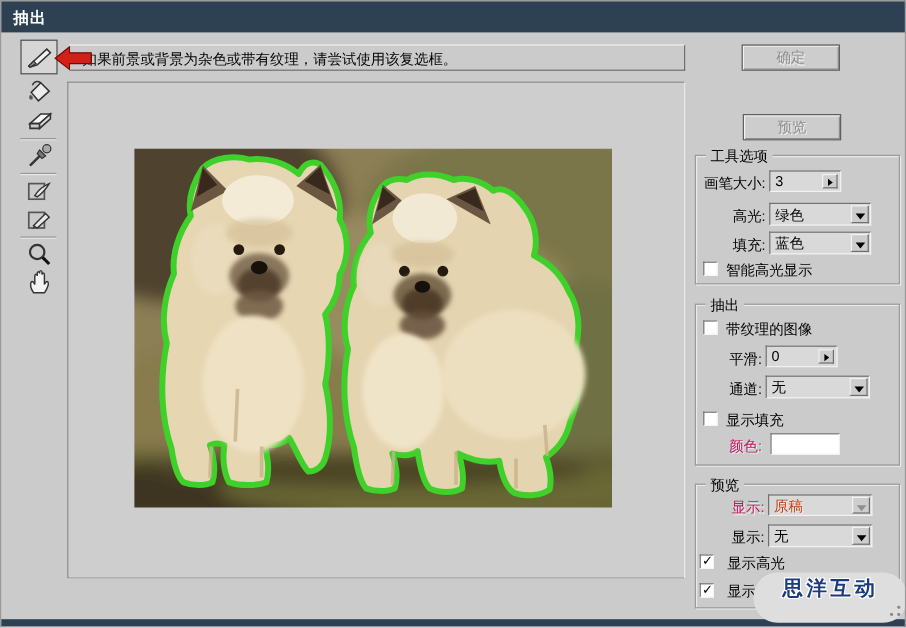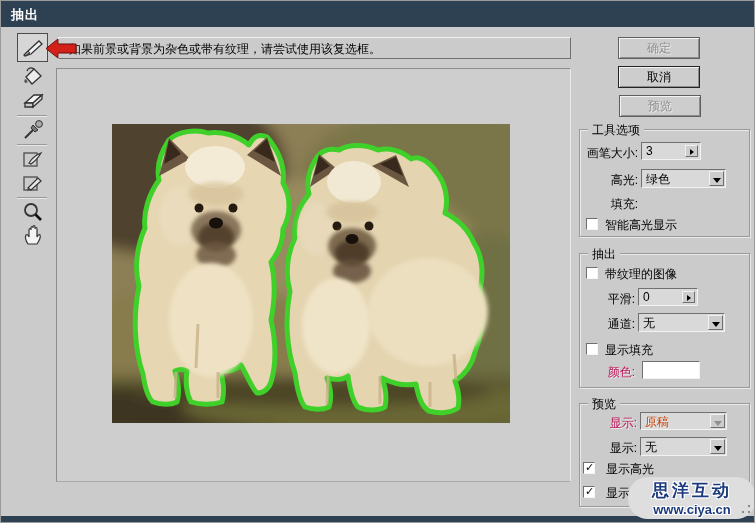--- a/index.html
+++ b/index.html
@@ -234,40 +234,45 @@
           <ellipse cx="240" cy="147" rx="19" ry="12" fill="#64503a" opacity="0.85" filter="url(#sblur)"></ellipse>
           <ellipse cx="316" cy="188" rx="60" ry="54" fill="#ecdfbf" filter="url(#sblur)"></ellipse>
           <ellipse cx="224" cy="202" rx="34" ry="48" fill="#f0e4c8" filter="url(#sblur)"></ellipse>
           <path d="M216,252 L215,280 M268,252 L268,280 M318,258 L318,283 M342,230 L344,256" stroke="#c8b28a" stroke-width="3" fill="none" opacity="0.8"></path>
         </g>
       </svg>
     </div>
   </div>
 
   <div class="btn disabled" style="left:617px;top:36px;">确定</div>
-  <div class="btn default" style="left:617px;top:65px;">取消</div>
   <div class="btn disabled" style="left:618px;top:94px;">预览</div>
 
   <div class="group" style="left:578px;top:128px;width:171px;height:108px;">
     <span class="legend">工具选项</span>
     <span class="lbl right" style="left:2px;top:15px;width:56px;">画笔大小:</span>
     <div class="field" style="left:61px;top:12px;width:60px;height:18px;">
       <span class="val">3</span>
       <span class="spin-btn">
           <span class="tri-right"></span>
         </span>
     </div>
     <span class="lbl right" style="left:2px;top:42px;width:56px;">高光:</span>
     <div class="dropdown" style="left:61px;top:39px;width:85px;height:19px;">
       <span class="val">绿色</span>
       <span class="dd-btn">
           <span class="tri-down"></span>
         </span>
     </div>
     <span class="lbl right" style="left:2px;top:66px;width:56px;">填充:</span>
+    <div class="dropdown" style="left:61px;top:63px;width:85px;height:19px;">
+      <span class="val">蓝色</span>
+      <span class="dd-btn">
+          <span class="tri-down"></span>
+        </span>
+    </div>
     <span class="checkbox" style="left:6px;top:88px;"></span>
     <span class="lbl" style="left:25px;top:87px;">智能高光显示</span>
   </div>
 
   <div class="group" style="left:578px;top:252px;width:171px;height:135px;">
     <span class="legend">抽出</span>
     <span class="checkbox" style="left:6px;top:13px;"></span>
     <span class="lbl" style="left:25px;top:12px;">带纹理的图像</span>
     <span class="lbl right" style="left:2px;top:37px;width:53px;">平滑:</span>
     <div class="field" style="left:58px;top:34px;width:60px;height:18px;">
@@ -306,18 +311,17 @@
         </span>
     </div>
     <span class="checkbox checked" style="left:3px;top:58px;"></span>
     <span class="lbl" style="left:26px;top:57px;">显示高光</span>
     <span class="checkbox checked" style="left:3px;top:82px;"></span>
     <span class="lbl" style="left:26px;top:81px;">显示填充</span>
   </div>
 
   <div class="watermark">
     <div class="wm1">思洋互动</div>
-    <div class="wm2">www.ciya.cn</div>
   </div>
 
   <div class="resize-grip"></div>
   <div class="bottombar"></div>
 </div>
 
 </body></html>

